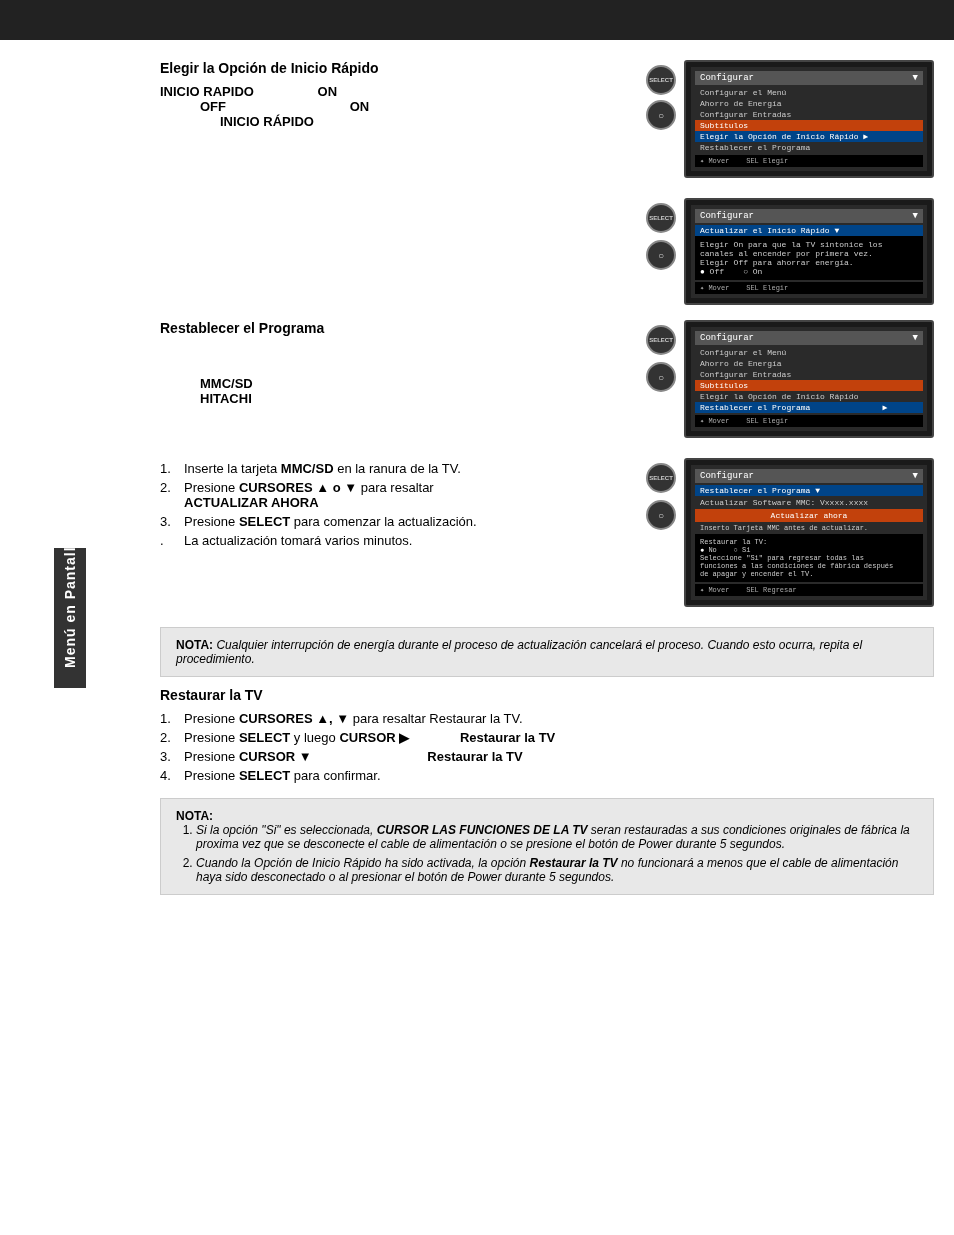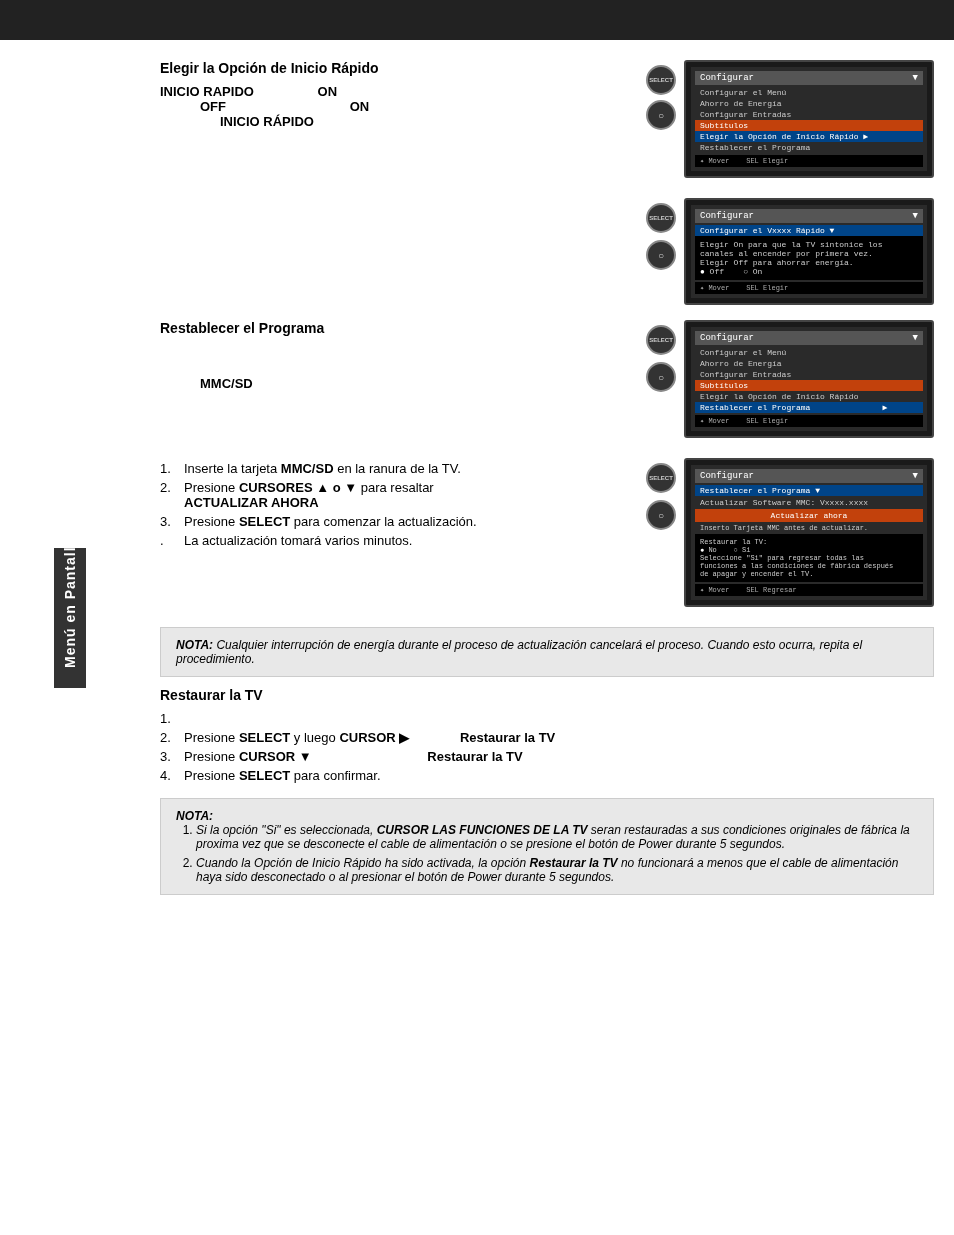--- a/index.html
+++ b/index.html
@@ -142,21 +142,20 @@
     .note-box {
       background: #e8e8e8;
       border: 1px solid #ccc;
       padding: 10px 15px;
       margin: 10px 0;
       font-size: 12px;
     }
 
     .note-box .note-label {
       font-weight: bold;
-      font-style: italic;
       text-align: center;
     }
 
     
     .screen-wrapper {
       position: relative;
       margin-left: 40px;
     }
 
     
@@ -217,39 +216,40 @@
     <div class="section-image">
       <div class="screen-wrapper">
         <div style="position:absolute;left:-38px;top:5px;width:30px;height:30px;border:2px solid #888;border-radius:50%;background:#333;display:flex;align-items:center;justify-content:center;color:#ccc;font-size:6px;font-weight:bold;">SELECT</div>
         <div style="position:absolute;left:-38px;top:42px;width:30px;height:30px;border:2px solid #888;border-radius:50%;background:#333;display:flex;align-items:center;justify-content:center;color:#ccc;font-size:10px;">○</div>
         <div class="tv-screen">
           <div class="tv-menu">
             <div class="tv-menu-title">
               <span>Configurar</span>
               <span>▼</span>
             </div>
-            <div class="tv-menu-item selected">Configurar el Vxxxx Rápido ▼</div>
+            <div class="tv-menu-item selected">Actualizar el Inicio Rápido ▼</div>
             <div class="tv-menu-desc">
               Elegir On para que la TV sintonice los<br>
               canales al encender por primera vez.<br>
               Elegir Off para ahorrar energía.<br>
               <span style="color:#fff;">●</span> Off &nbsp;&nbsp; ○ On
             </div>
             <div class="tv-menu-footer">✦ Mover &nbsp;&nbsp; SEL Elegir</div>
           </div>
         </div>
       </div>
     </div>
   </div>
 
   <div class="section">
     <div class="section-text">
       <div class="section-title">Restablecer el Programa</div>
       <div style="margin-top: 40px; margin-left:40px;">
         <div class="bold">MMC/SD</div>
+        <div class="bold">HITACHI</div>
       </div>
     </div>
     <div class="section-image">
       <div class="screen-wrapper">
         <div style="position:absolute;left:-38px;top:5px;width:30px;height:30px;border:2px solid #888;border-radius:50%;background:#333;display:flex;align-items:center;justify-content:center;color:#ccc;font-size:6px;font-weight:bold;">SELECT</div>
         <div style="position:absolute;left:-38px;top:42px;width:30px;height:30px;border:2px solid #888;border-radius:50%;background:#333;display:flex;align-items:center;justify-content:center;color:#ccc;font-size:10px;">○</div>
         <div class="tv-screen">
           <div class="tv-menu">
             <div class="tv-menu-title">
               <span>Configurar</span>
@@ -321,20 +321,21 @@
   <div class="note-box">
     <span class="note-label">NOTA:</span>
     <span class="italic"> Cualquier interrupción de energía durante el proceso de actualización cancelará el proceso. Cuando esto ocurra, repita el procedimiento.</span>
   </div>
 
   <div style="margin-top:10px;">
     <div class="section-title">Restaurar la TV</div>
     <div style="margin-top:8px; font-size:13px;">
       <div class="step-line">
         <span class="step-num">1.</span>
+        <span>Presione <b>CURSORES ▲, ▼</b> para resaltar Restaurar la TV.</span>
       </div>
       <div class="step-line" style="margin-top:4px;">
         <span class="step-num">2.</span>
         <span>Presione <b>SELECT</b> y luego <b>CURSOR ▶</b> &nbsp;&nbsp;&nbsp;&nbsp;&nbsp;&nbsp;&nbsp;&nbsp;&nbsp;&nbsp;&nbsp;&nbsp; <b>Restaurar la TV</b></span>
       </div>
       <div class="step-line" style="margin-top:4px;">
         <span class="step-num">3.</span>
         <span>Presione <b>CURSOR ▼</b> &nbsp;&nbsp;&nbsp;&nbsp;&nbsp;&nbsp;&nbsp;&nbsp;&nbsp;&nbsp;&nbsp;&nbsp;&nbsp;&nbsp;&nbsp;&nbsp;&nbsp;&nbsp;&nbsp;&nbsp;&nbsp;&nbsp;&nbsp;&nbsp;&nbsp;&nbsp;&nbsp;&nbsp;&nbsp;&nbsp; <b>Restaurar la TV</b></span>
       </div>
       <div class="step-line" style="margin-top:4px;">

